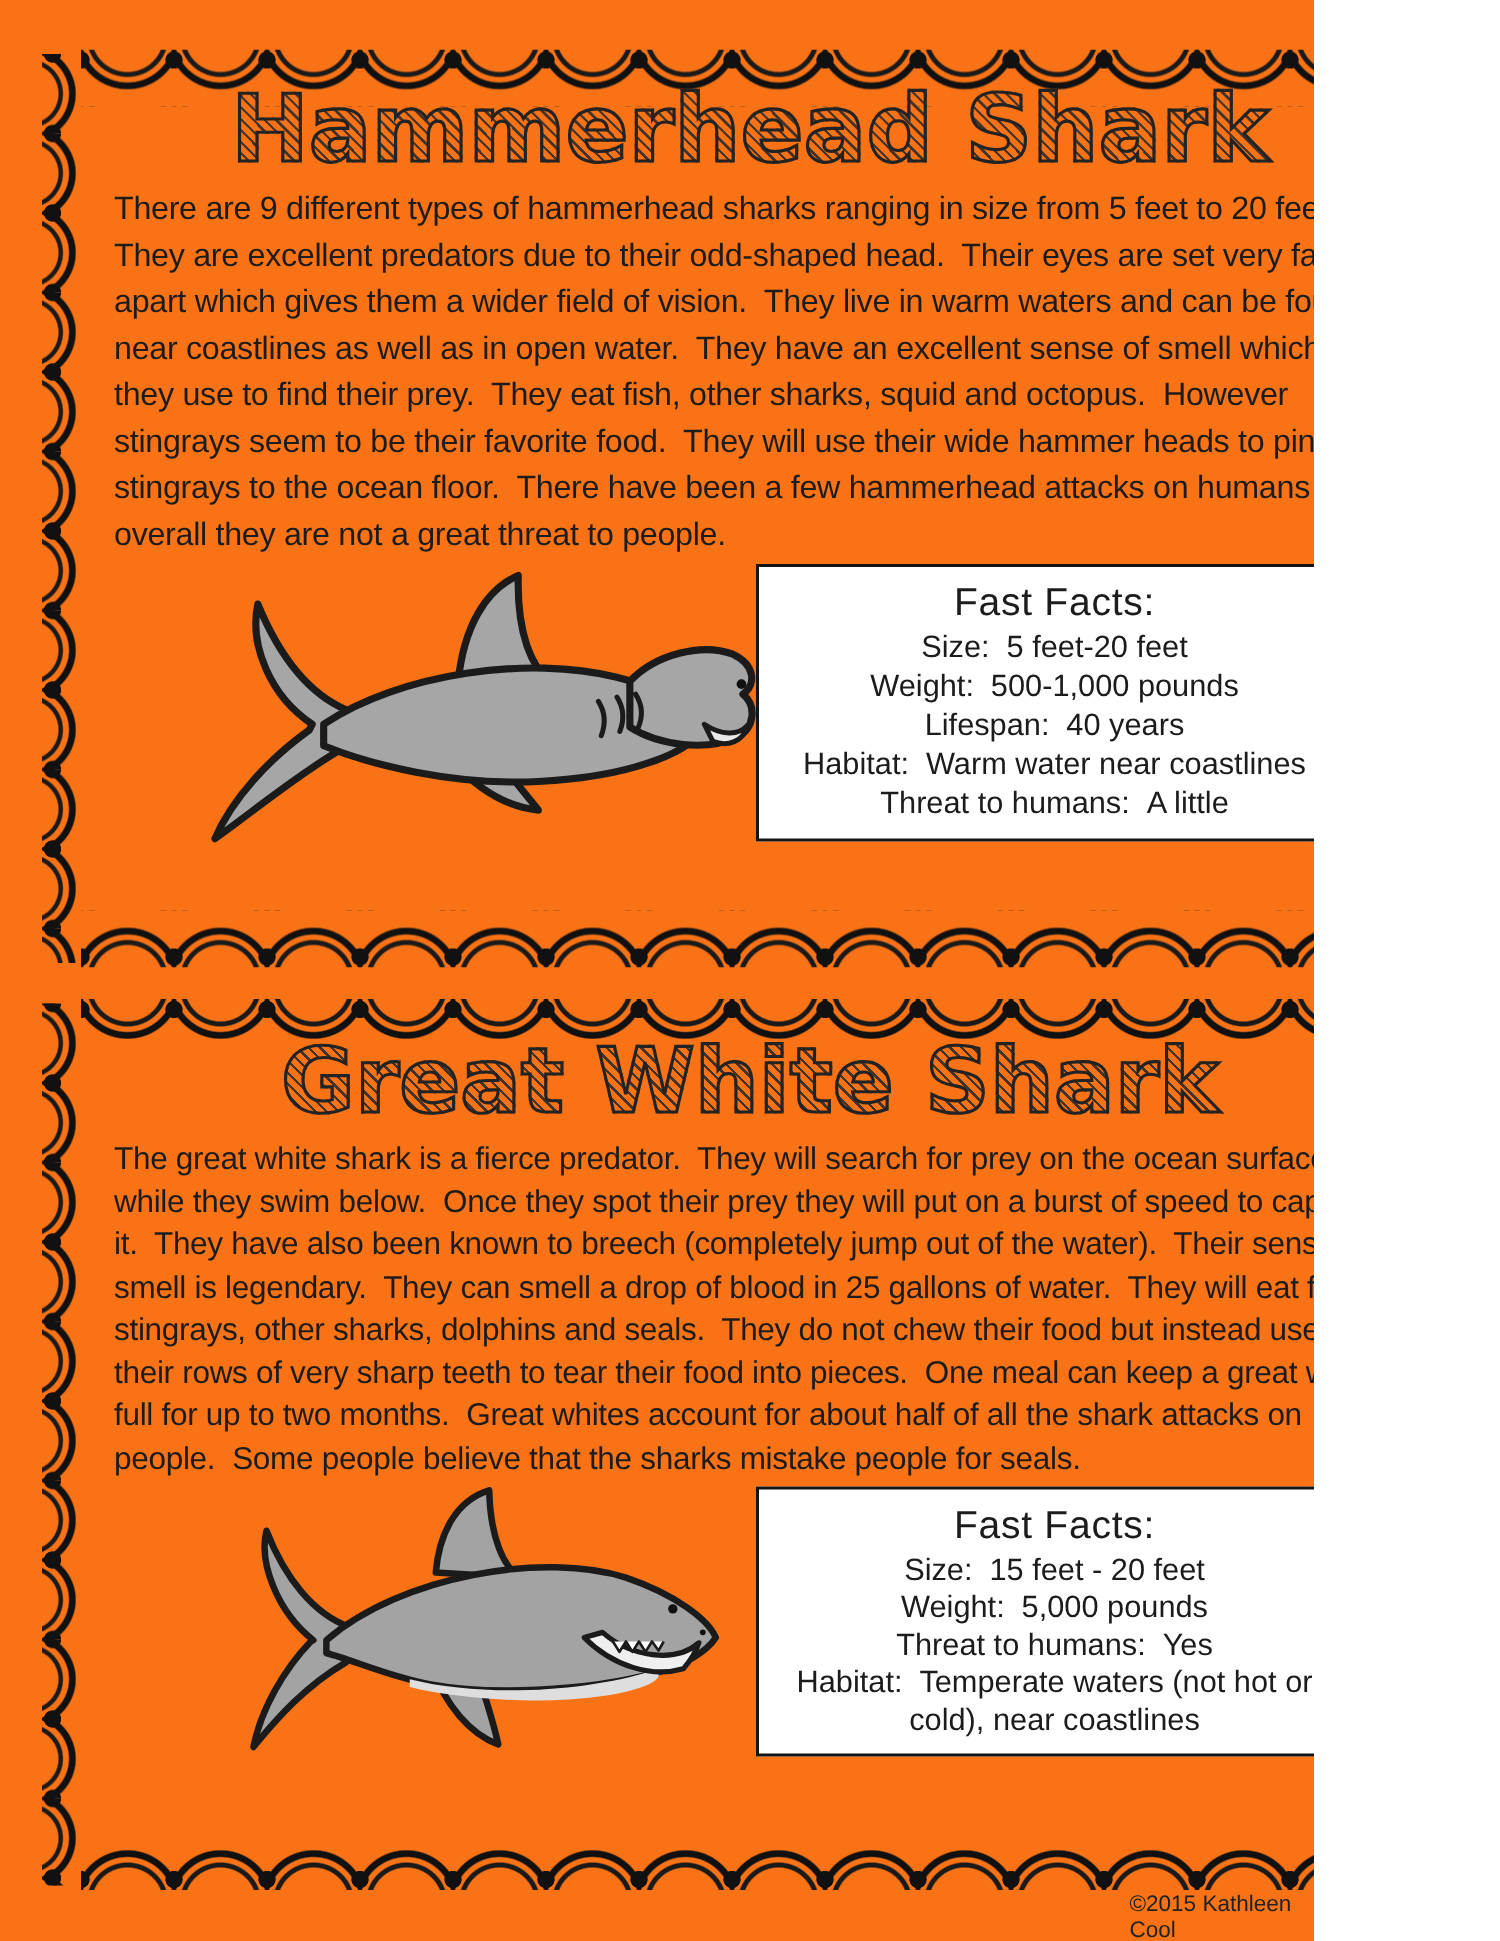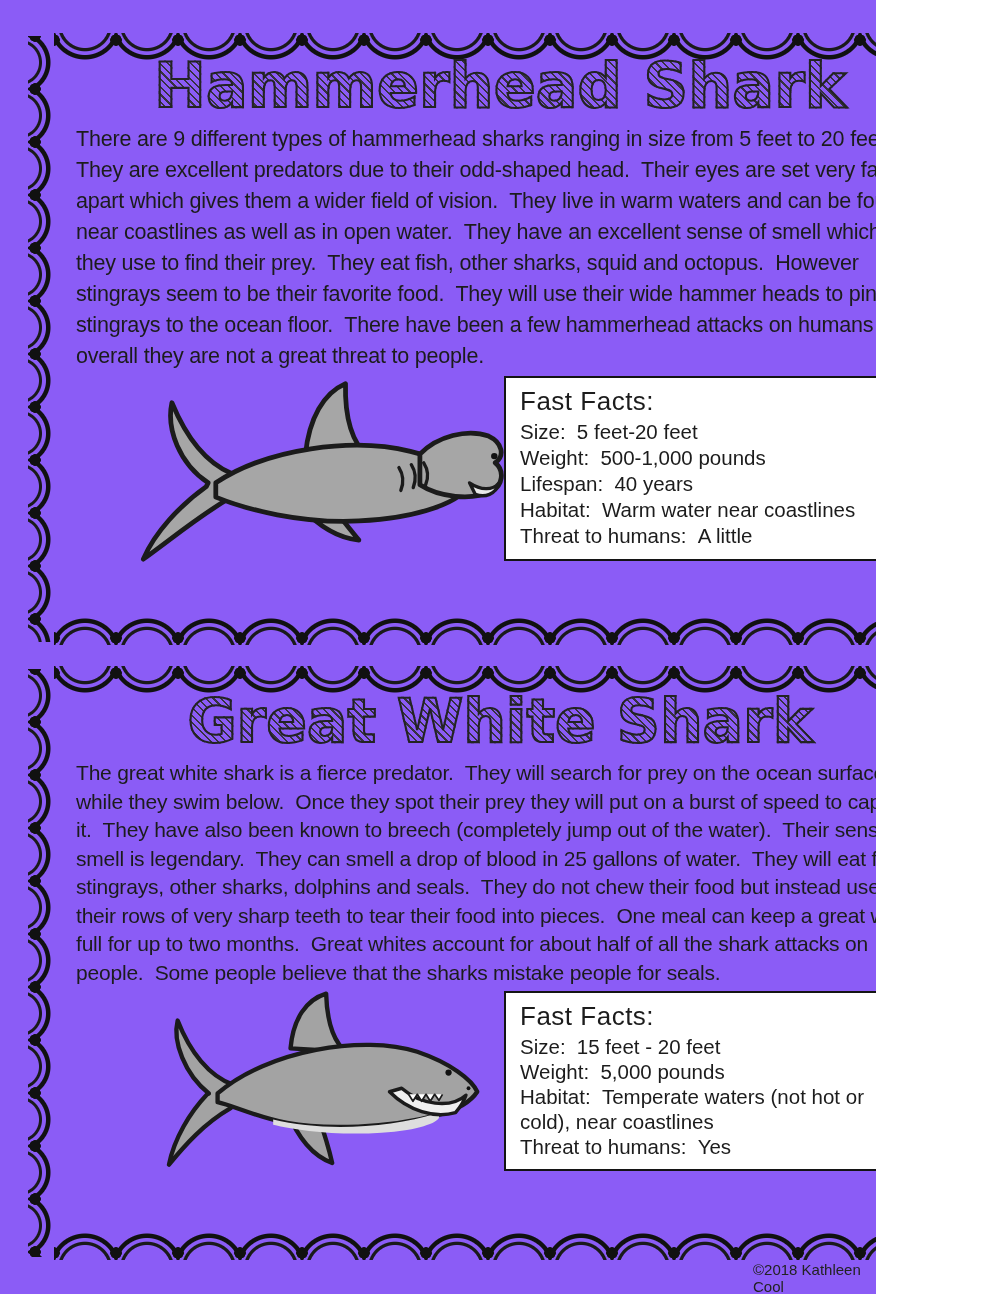--- a/index.html
+++ b/index.html
@@ -1,16 +1,16 @@
 <!DOCTYPE html>
 <html><head>
 <meta charset="utf-8">
 <style>
   html,body{margin:0;padding:0;background:#ffffff;}
-  .page{position:relative;width:876px;height:1294px;background:#8b5cf6;overflow:hidden;
+  .page{position:relative;width:876px;height:1294px;background:#f97316;overflow:hidden;
         font-family:"Liberation Sans",sans-serif;color:#1c1c1c;}
 
   .card{position:absolute;left:28px;width:944px;}
   #card1{top:33px;height:612px;}
   #card2{top:666px;height:594px;}
 
   
   .gh{position:absolute;left:26px;right:26px;height:38px;background-repeat:repeat-x;background-size:62px 38px;}
   .gv{position:absolute;top:3px;bottom:3px;width:38px;background-repeat:repeat-y;background-size:38px 53px;}
   .gtop{top:0;background-image:
@@ -48,21 +48,21 @@
   }
   #card2 .shark-title{font-size:60px;margin-top:4px;}
 
   .para{white-space:pre-wrap;font-size:21.5px;line-height:31px;letter-spacing:-0.2px;margin-top:6px;}
   #card2 .para{font-size:21px;line-height:28.5px;margin-top:2px;}
 
   .bottom-row{display:flex;align-items:flex-start;margin-top:4px;}
   .shark-wrap{flex:1;display:flex;justify-content:flex-start;padding-left:8px;}
 
   .ff{flex:none;width:398px;margin-right:22px;border:2.5px solid #141414;background:#fff;
-      box-sizing:border-box;padding:8px 14px 10px 14px;}
+      box-sizing:border-box;padding:8px 14px 10px 14px;text-align:center;}
   .ff-heading{font-size:26px;letter-spacing:.5px;margin-bottom:2px;}
   .ff-line{font-size:20.5px;line-height:26px;}
   .ff-line .val{margin-left:.55em;}
   #card2 .ff-line{line-height:25px;}
 
   .copyright{position:absolute;left:753px;top:1261px;font-size:15px;color:#222;}
 
   svg.shark{display:block;}
 </style>
 </head>
@@ -150,21 +150,21 @@
             </g>
             <circle cx="398" cy="94" r="3.6" fill="#111"></circle>
             <circle cx="421" cy="112" r="2.2" fill="#111"></circle>
           </svg>
         </div>
 
         <div class="ff">
           <div class="ff-heading">Fast Facts:</div>
           <div class="ff-line"><span>Size:</span><span class="val">15 feet - 20 feet</span></div>
           <div class="ff-line"><span>Weight:</span><span class="val">5,000 pounds</span></div>
+          <div class="ff-line"><span>Threat to humans:</span><span class="val">Yes</span></div>
           <div class="ff-line"><span>Habitat:</span><span class="val">Temperate waters (not hot or cold), near coastlines</span></div>
-          <div class="ff-line"><span>Threat to humans:</span><span class="val">Yes</span></div>
         </div>
       </div>
     </div>
   </div>
 
-  <div class="copyright">©2018 Kathleen Cool</div>
+  <div class="copyright">©2015 Kathleen Cool</div>
 </div>
 
 </body></html>

